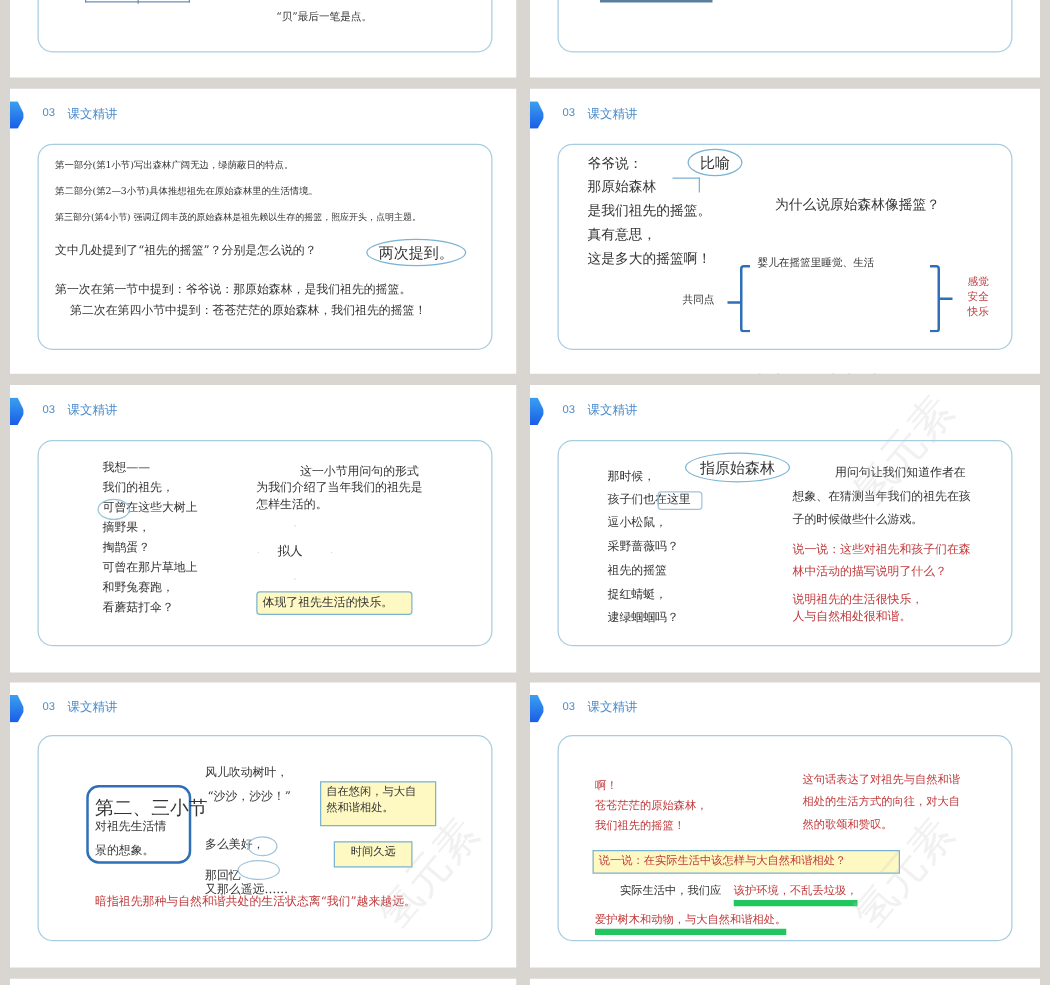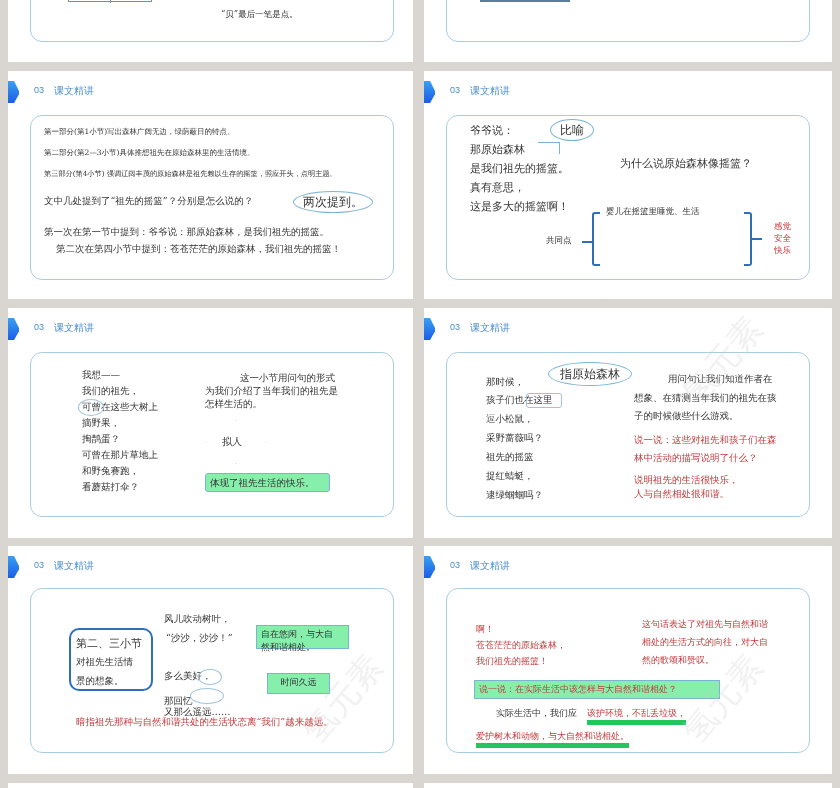--- a/index.html
+++ b/index.html
@@ -34,21 +34,21 @@
     position: absolute; border: 1px solid #a9cde0; border-radius: 12px; background: #fff;
   }
   .t { position: absolute; white-space: nowrap; font-size: 10px; line-height: 1.3; color: #333; }
   .small { font-size: 8px; }
   .red { color: #c0393b; }
   .cloud {
     position: absolute; border: 1px solid #7ab3d4; border-radius: 50%; background: #fff;
     display: flex; align-items: center; justify-content: center; font-size: 12px; color: #333;
   }
   .box {
-    position: absolute; border: 1px solid #7ab3d4; background: #86efac; font-size: 10px; color: #333;
+    position: absolute; border: 1px solid #7ab3d4; background: #fef9c3; font-size: 10px; color: #333;
     padding: 2px 4px; line-height: 1.4;
   }
   .bracket { position: absolute; border: 2px solid #2f6fb8; }
   .watermark {
     position: absolute; font-size: 34px; color: rgba(200,200,200,0.25);
     transform: rotate(-50deg); pointer-events: none; white-space: nowrap;
   }
   .underline { border-bottom: 5px solid #22c55e; }
 </style>
 </head>
@@ -168,31 +168,31 @@
 </div>
 
 <div class="slide" style="left:8px;top:546px;width:405px;height:228px;">
   <div class="slide-header">
     <div class="tab-shape"></div>
     <span class="section-num">03</span>
     <span class="section-title">课文精讲</span>
   </div>
   <div class="card" style="left:22px;top:42px;width:364px;height:165px;"></div>
   <div style="position:absolute;left:61px;top:82px;width:84px;height:63px;border:2px solid #2f6fb8;border-radius:10px;"></div>
-  <span class="t" style="left:68px;top:91px;font-size:11px;">第二、三小节</span>
+  <span class="t" style="left:68px;top:91px;font-size:15px;">第二、三小节</span>
   <span class="t" style="left:68px;top:110px;font-size:9.5px;">对祖先生活情</span>
   <span class="t" style="left:68px;top:129px;font-size:9.5px;">景的想象。</span>
   <span class="t" style="left:156px;top:67px;font-size:9.5px;">风儿吹动树叶，</span>
   <span class="t" style="left:158px;top:86px;font-size:9.5px;">“沙沙，沙沙！”</span>
   <span class="t" style="left:156px;top:105px;font-size:9.5px;margin-top:44px;">那回忆</span>
   <span class="t" style="left:156px;top:124px;font-size:9.5px;">多么美好，</span>
   <span class="t" style="left:156px;top:160px;font-size:9.5px;">又那么遥远……</span>
   <div style="position:absolute;left:190px;top:123px;width:24px;height:16px;border:1px solid #9ec4da;border-radius:50%;"></div>
   <div style="position:absolute;left:182px;top:142px;width:34px;height:16px;border:1px solid #9ec4da;border-radius:50%;"></div>
-  <div class="box" style="left:248px;top:79px;width:93px;height:24px;font-size:9px;">
+  <div class="box" style="left:248px;top:79px;width:93px;height:36px;font-size:9px;">
     <div>自在悠闲，与大自</div>
     <div>然和谐相处。</div>
   </div>
   <div class="box" style="left:259px;top:127px;width:63px;height:21px;text-align:center;font-size:9px;">
     <span>时间久远</span>
   </div>
   <span class="t red" style="left:68px;top:170px;font-size:9.5px;">暗指祖先那种与自然和谐共处的生活状态离“我们”越来越远。</span>
   <div class="watermark" style="left:284px;top:130px;">氢元素</div>
 </div>
 

